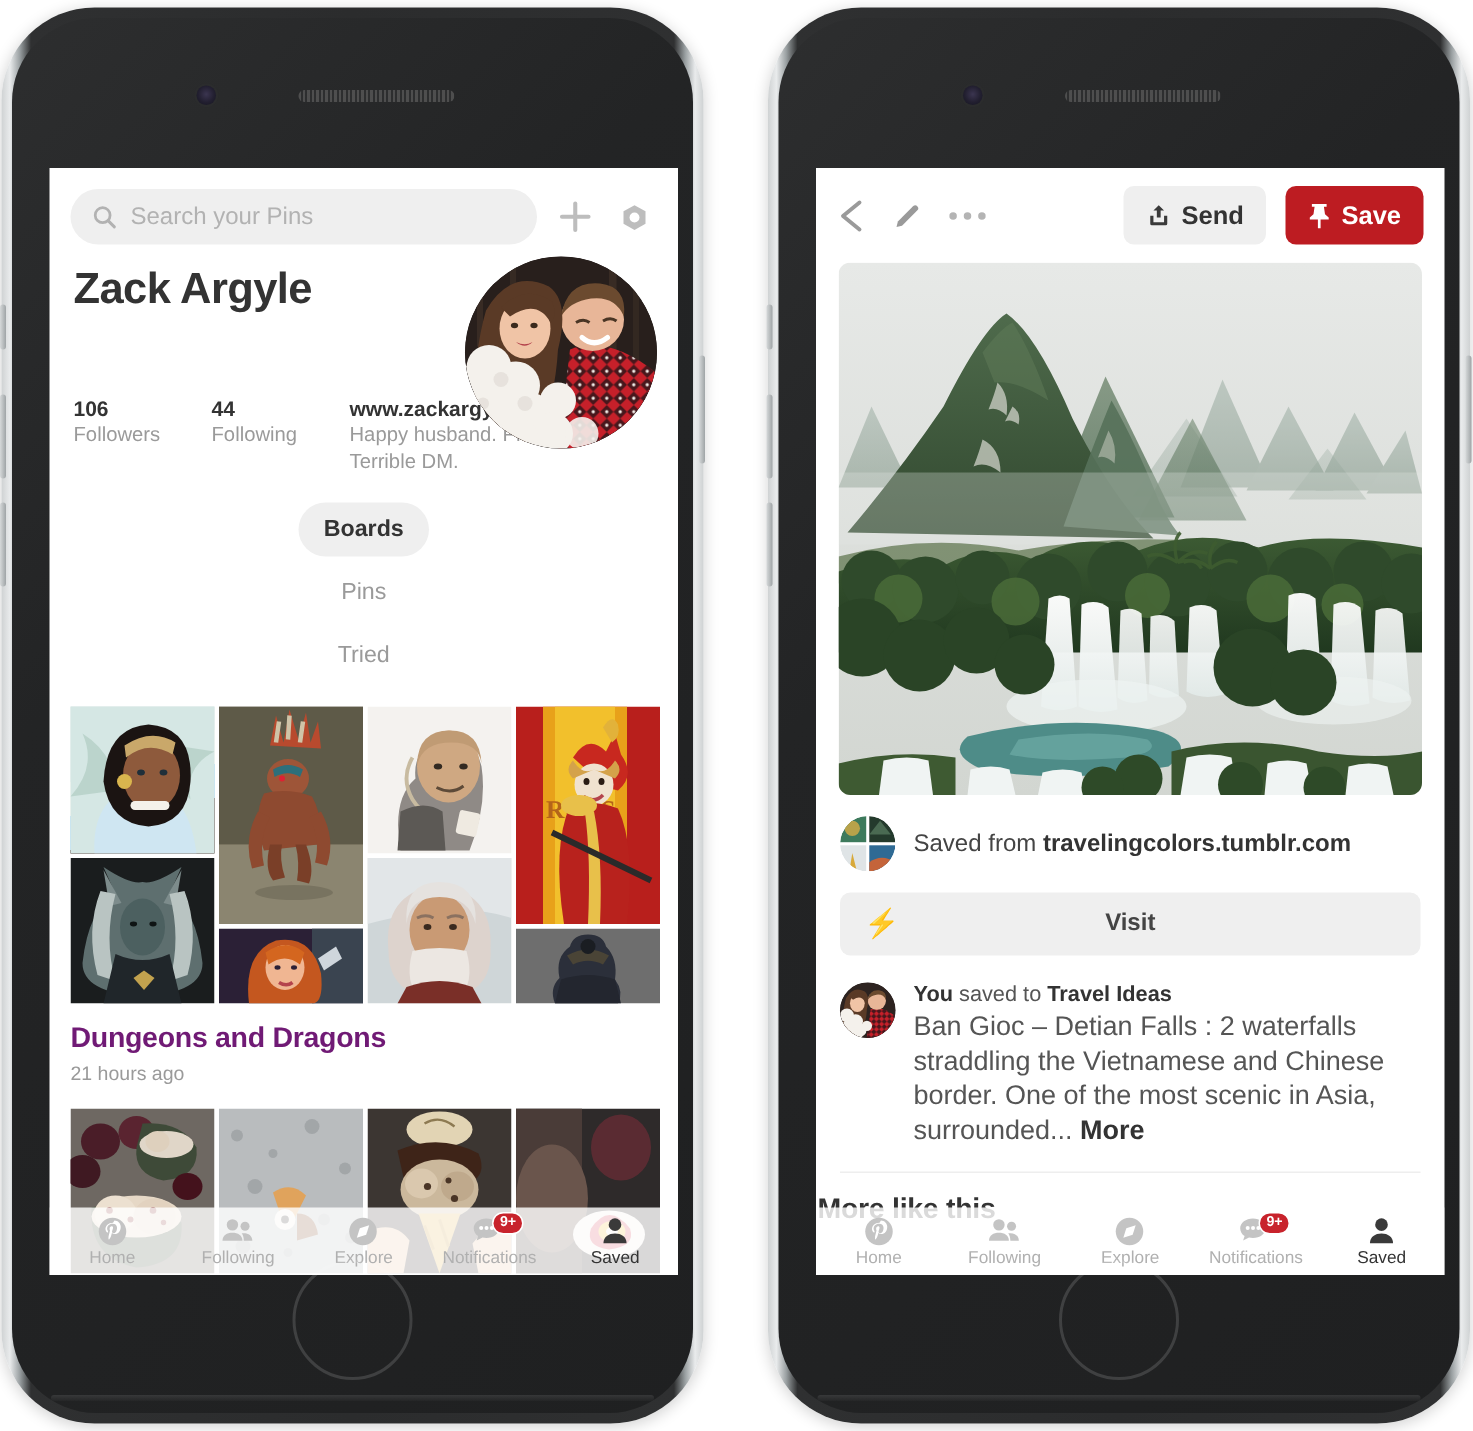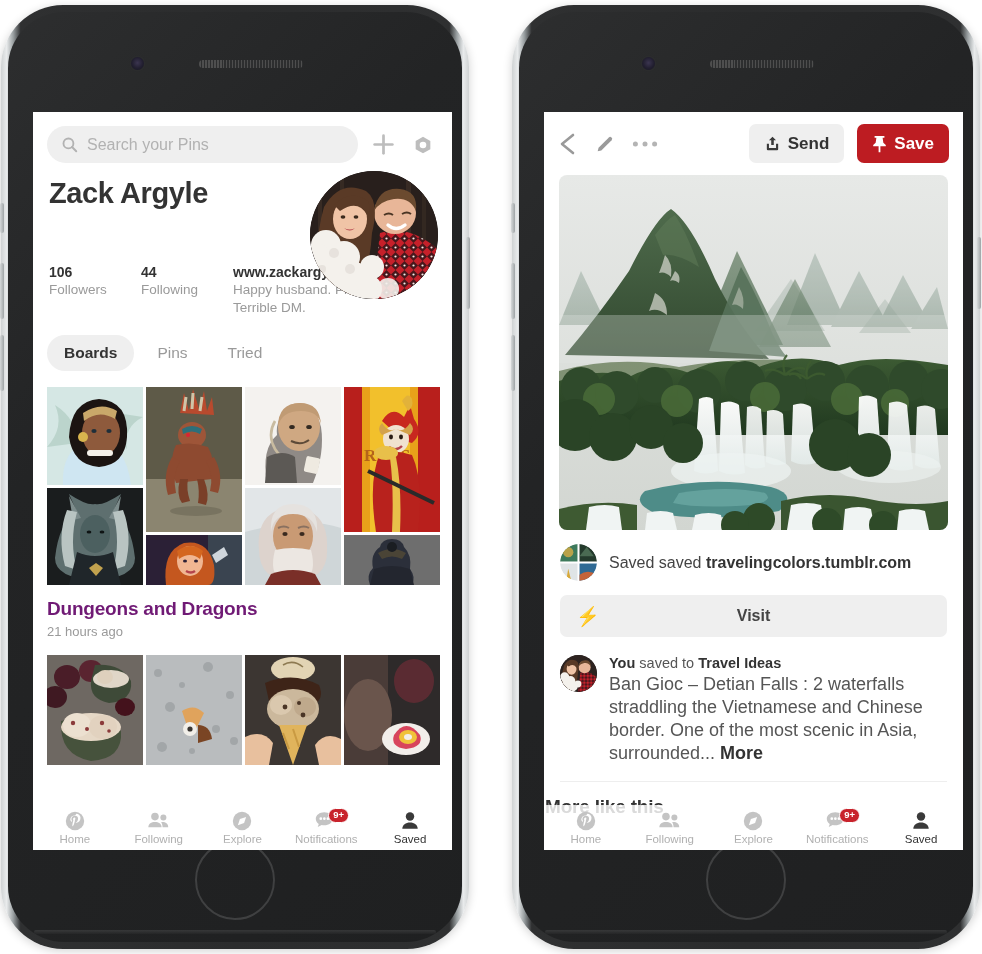--- a/index.html
+++ b/index.html
@@ -97,21 +97,21 @@
   }
 
   .stats { display: flex; padding: 54px 16px 0 16px; font-size: 13.5px; }
   .stat-n { font-weight: 700; color: #333; font-size: 14px; }
   .stat-l { color: #9a9a9a; margin-top: 2px; }
   .stat-col { width: 92px; }
   .bio-col { flex: 1; }
   .bio-url { font-weight: 700; color: #333; font-size: 14px; }
   .bio-txt { color: #9a9a9a; line-height: 1.34; margin-top: 1px; }
 
-  .tabs { display: flex; gap: 6px; padding: 18px 14px 0 14px; align-items:center; }
+  .tabs { display: flex; gap: 6px; padding: 18px 14px 0 14px; align-items:center;flex-direction:column; }
   .tab { font-size: 15.5px; color: #9a9a9a; padding: 9px 17px; border-radius: 20px; font-weight: 400; }
   .tab.active { background: #efefef; color: #333; font-weight: 700; }
 
   .board { padding: 16px 14px 0 14px; }
   .board-grid { display: flex; gap: 3px; }
   .bcol { display: flex; flex-direction: column; gap: 3px; }
   .bimg { width: 100%; background-size: cover; background-position: center; }
   .board-title { font-size: 19px; font-weight: 700; color: #701a75; margin-top: 13px; letter-spacing:-.2px;}
   .board-sub { font-size: 13px; color: #9a9a9a; margin-top: 4px; }
 
@@ -749,21 +749,21 @@
                 <rect x="19" y="0" width="17" height="17" fill="#243a2c"></rect>
                 <path d="M19 12 L26 3 L33 12Z" fill="#4a6a52"></path>
                 <rect x="0" y="19" width="17" height="17" fill="#dfe4e6"></rect>
                 <path d="M6 36 L8 24 L11 36Z" fill="#d8a93a"></path>
                 <rect x="19" y="19" width="17" height="17" fill="#2f6a94"></rect>
                 <path d="M19 30 q8 -6 17 0 v6 h-17Z" fill="#c4643a"></path>
               </g>
             </svg>
           </div>
           <div class="src-text">
-            <span>Saved saved </span><b>travelingcolors.tumblr.com</b>
+            <span>Saved from </span><b>travelingcolors.tumblr.com</b>
           </div>
         </div>
 
         <div class="visit-btn">
           <span class="bolt">⚡</span>
           <span>Visit</span>
         </div>
 
         <div class="desc-row">
           <div class="desc-avatar">

